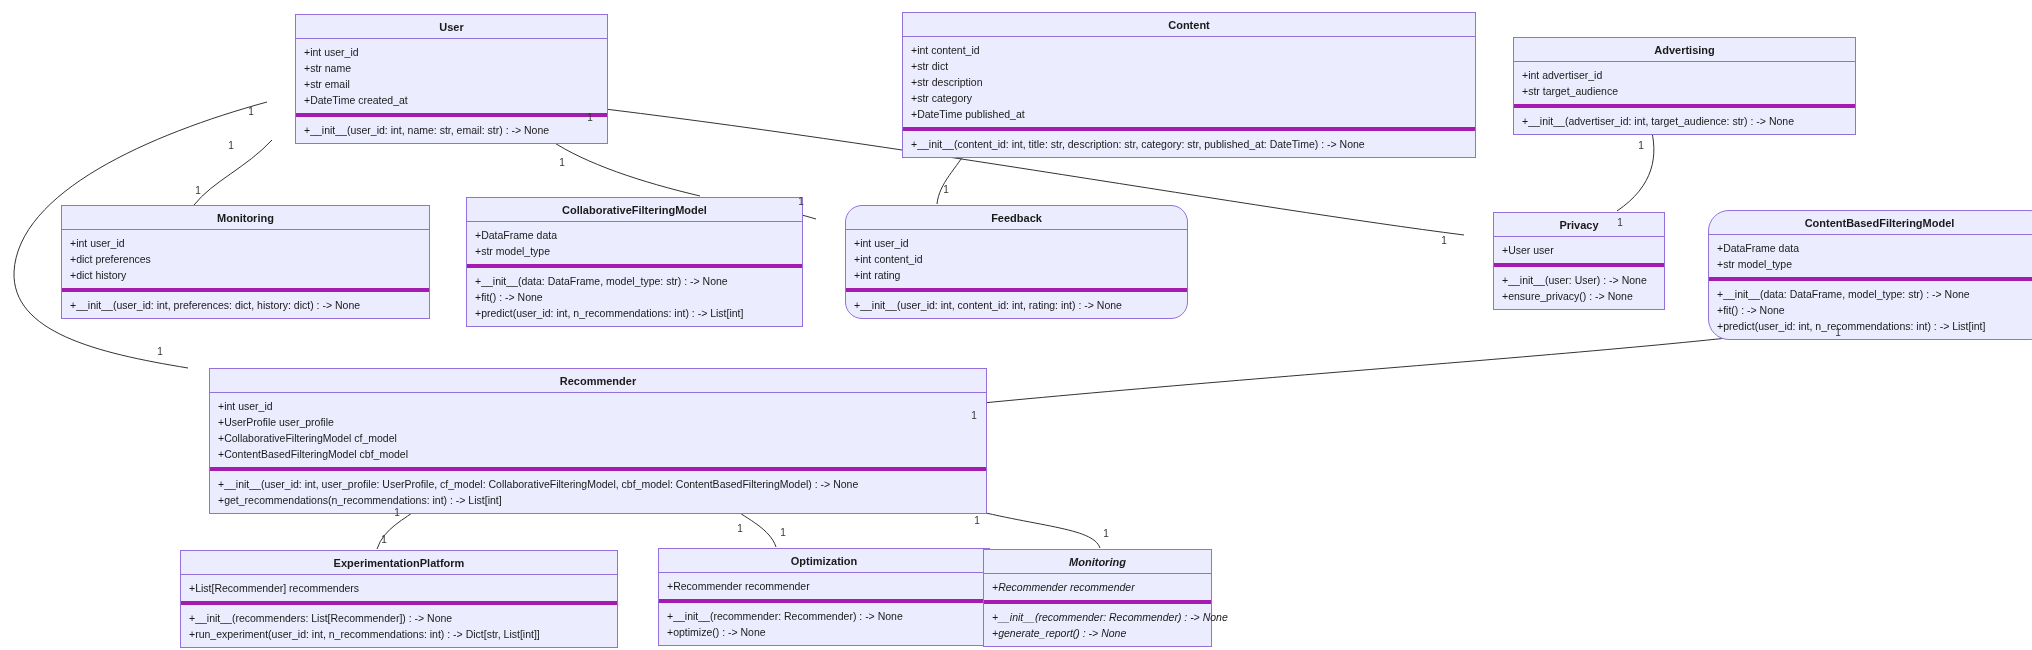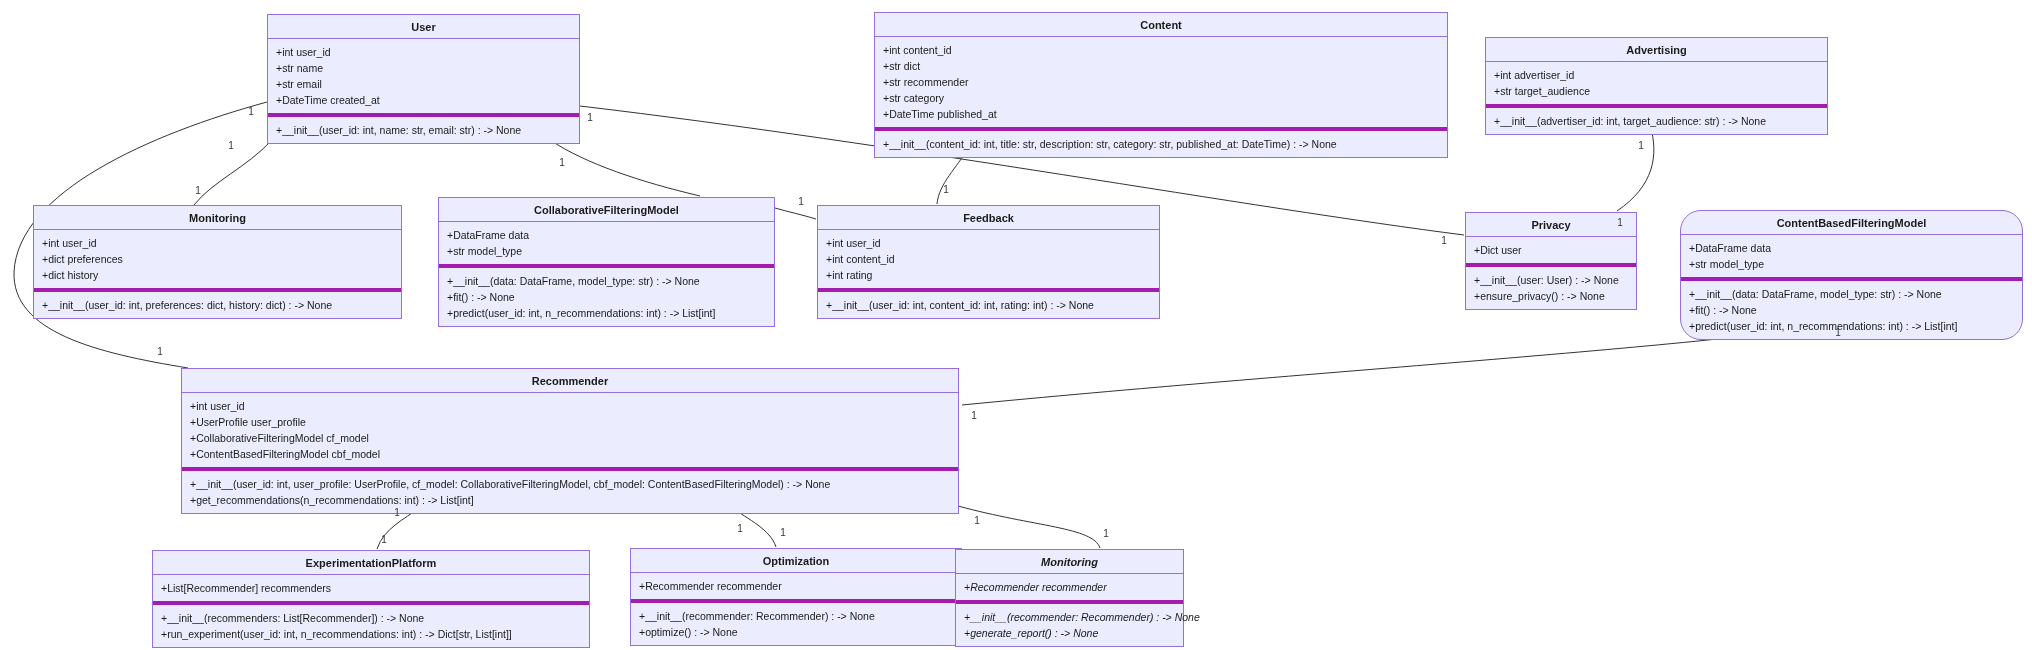--- a/index.html
+++ b/index.html
@@ -5,20 +5,21 @@
   html,body{margin:0;padding:0;background:#ffffff;}
   #canvas{
     position:relative;width:2032px;height:650px;background:#ffffff;overflow:hidden;
     font-family:"Liberation Sans","DejaVu Sans",sans-serif;color:#1a1a1a;
   }
   svg.edges{position:absolute;left:0;top:0;width:2032px;height:650px;}
   svg.edges path{fill:none;stroke:#333333;stroke-width:1px;}
   .class-box{
     position:absolute;box-sizing:border-box;background:#ECECFF;
     border:1px solid #9370DB;
+    margin-left:28px;
   }
   .class-title{
     font-size:11px;font-weight:bold;text-align:center;
     padding:5px 4px 4px 4px;border-bottom:1px solid #9370DB;line-height:14px;
   }
   .class-attrs{padding:5px 8px;border-bottom:4px solid #a21caf;}
   .class-methods{padding:5px 8px;}
   .member{font-size:10.5px;line-height:16px;white-space:nowrap;}
   .mult{
     position:absolute;font-size:10px;line-height:10px;color:#333;
@@ -52,21 +53,21 @@
       </div>
     <div class="class-methods">
         <div class="member">+__init__(user_id: int, name: str, email: str) : -&gt; None</div>
       </div>
   </div>
     <div class="class-box" style="left: 874px; top: 12px; width: 574px;">
     <div class="class-title">Content</div>
     <div class="class-attrs">
         <div class="member">+int content_id</div>
         <div class="member">+str dict</div>
-        <div class="member">+str recommender</div>
+        <div class="member">+str description</div>
         <div class="member">+str category</div>
         <div class="member">+DateTime published_at</div>
       </div>
     <div class="class-methods">
         <div class="member">+__init__(content_id: int, title: str, description: str, category: str, published_at: DateTime) : -&gt; None</div>
       </div>
   </div>
     <div class="class-box" style="left: 1485px; top: 37px; width: 343px;">
     <div class="class-title">Advertising</div>
     <div class="class-attrs">
@@ -93,35 +94,35 @@
     <div class="class-attrs">
         <div class="member">+DataFrame data</div>
         <div class="member">+str model_type</div>
       </div>
     <div class="class-methods">
         <div class="member">+__init__(data: DataFrame, model_type: str) : -&gt; None</div>
         <div class="member">+fit() : -&gt; None</div>
         <div class="member">+predict(user_id: int, n_recommendations: int) : -&gt; List[int]</div>
       </div>
   </div>
-    <div class="class-box" style="left: 817px; top: 205px; width: 343px;">
+    <div class="class-box" style="left: 817px; top: 205px; width: 343px; border-radius: 17px;">
     <div class="class-title">Feedback</div>
     <div class="class-attrs">
         <div class="member">+int user_id</div>
         <div class="member">+int content_id</div>
         <div class="member">+int rating</div>
       </div>
     <div class="class-methods">
         <div class="member">+__init__(user_id: int, content_id: int, rating: int) : -&gt; None</div>
       </div>
   </div>
     <div class="class-box" style="left: 1465px; top: 212px; width: 172px;">
     <div class="class-title">Privacy</div>
     <div class="class-attrs">
-        <div class="member">+Dict user</div>
+        <div class="member">+User user</div>
       </div>
     <div class="class-methods">
         <div class="member">+__init__(user: User) : -&gt; None</div>
         <div class="member">+ensure_privacy() : -&gt; None</div>
       </div>
   </div>
     <div class="class-box" style="left: 1680px; top: 210px; width: 343px; border-radius: 21px;">
     <div class="class-title">ContentBasedFilteringModel</div>
     <div class="class-attrs">
         <div class="member">+DataFrame data</div>

